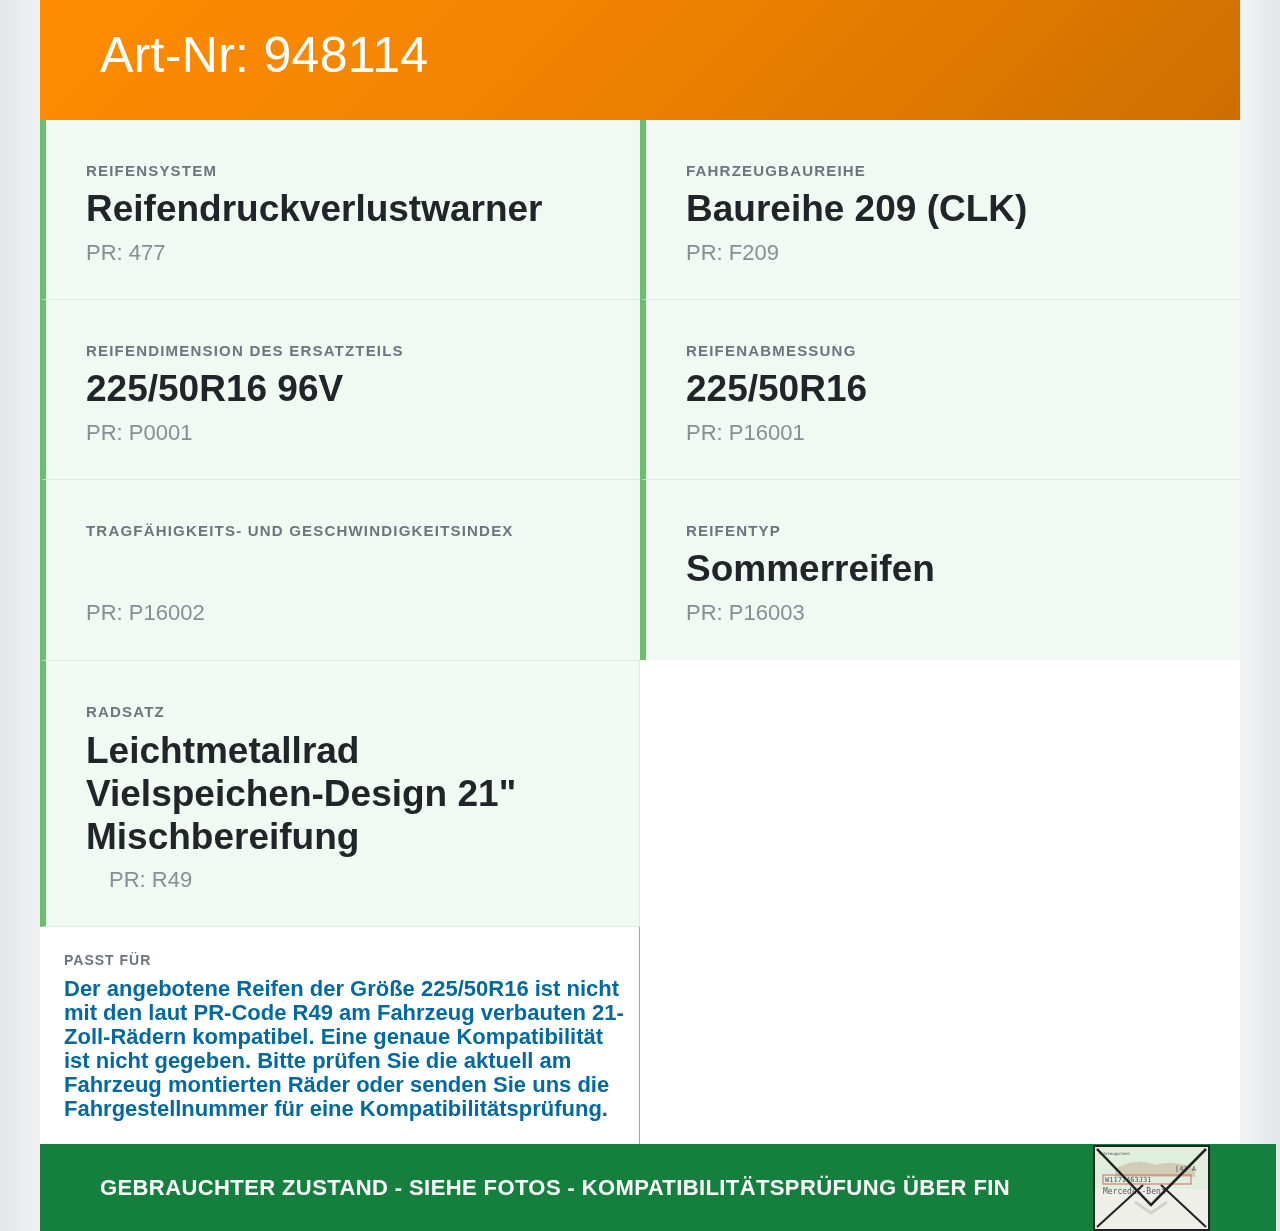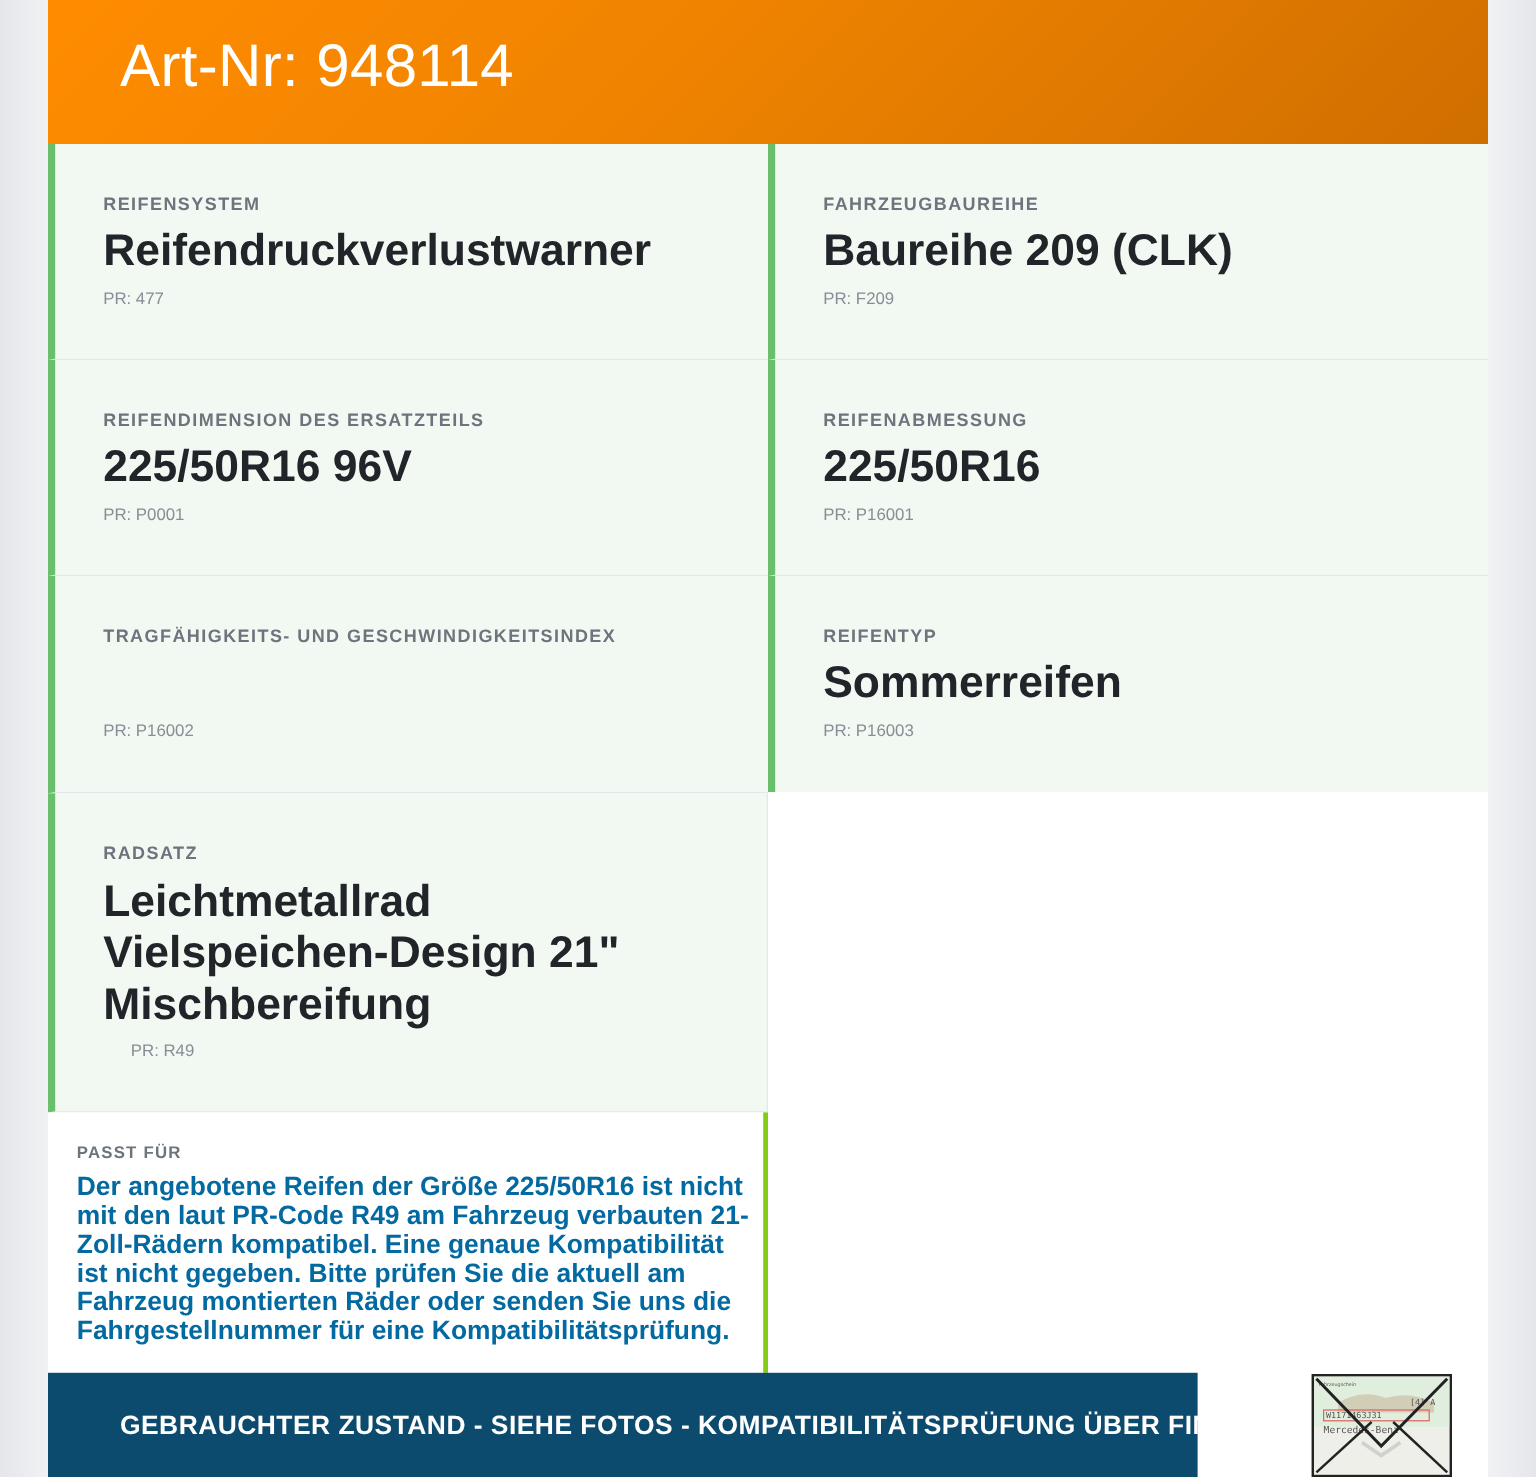--- a/index.html
+++ b/index.html
@@ -30,51 +30,51 @@
     position: absolute; left: 40px;
     font-size: 15px; font-weight: bold; color: #6c757d; letter-spacing: 1.2px;
     text-transform: uppercase; white-space: nowrap;
   }
   .card .val {
     position: absolute; left: 40px; right: 20px;
     font-size: 37px; font-weight: bold; color: #212529; line-height: 43px;
   }
   .card .pr {
     position: absolute; left: 40px;
-    font-size: 14px; color: #868e96;
+    font-size: 22px; color: #868e96;
   }
   .c-left { left: 0; width: 600px; }
   .c-right { left: 600px; width: 600px; }
   .r1 { top: 120px; height: 180px; padding-left: 36px; }
   .r2 { top: 300px; height: 180px; }
   .r3 { top: 480px; height: 181px; }
   .r3.c-right { height: 180px; border-bottom: none; }
   .r4 { top: 661px; height: 266px; border-right: 1px solid #e2e8ea; padding-left: 44px; }
   .r1 .lbl, .r2 .lbl, .r3 .lbl { top: 42px; }
   .r1 .val, .r2 .val, .r3 .val { top: 67px; }
   .r1 .pr, .r2 .pr, .r3 .pr { top: 120px; }
   .r4 .lbl { top: 42px; }
   .r4 .val { top: 68px; }
   .r4 .pr { top: 206px; margin-left: 23px; }
 
   .fits {
     position: absolute; left: 0; top: 927px; width: 600px; height: 217px;
-    border-right: 4px solid #84cc16; background: #fff;
+    border-right: 1px solid #84cc16; background: #fff;
   }
   .fits .lbl {
     position: absolute; left: 24px; top: 25px;
     font-size: 14px; font-weight: bold; color: #6c757d; letter-spacing: 1px;
   }
   .fits .txt {
     position: absolute; left: 24px; top: 50px; width: 560px;
     font-size: 22px; font-weight: bold; color: #0369a1; line-height: 24px;
   }
   .footer {
-    position: absolute; left: 0; top: 1144px; width: 958px; height: 87px;
-    background: #0c4a6e;
+    position: absolute; left: 0; top: 1144px; width: 1236px; height: 87px;
+    background: #15803d;
   }
   .footer .ftxt {
     position: absolute; left: 60px; top: 31px;
     font-size: 22px; font-weight: bold; color: #ffffff; letter-spacing: 0.4px; white-space: nowrap;
   }
   .vin-img {
     position: absolute; left: 1053px; top: 1145px; width: 117px; height: 86px;
     background: #efefe9; border: 2px solid #222;
     overflow: hidden;
   }

